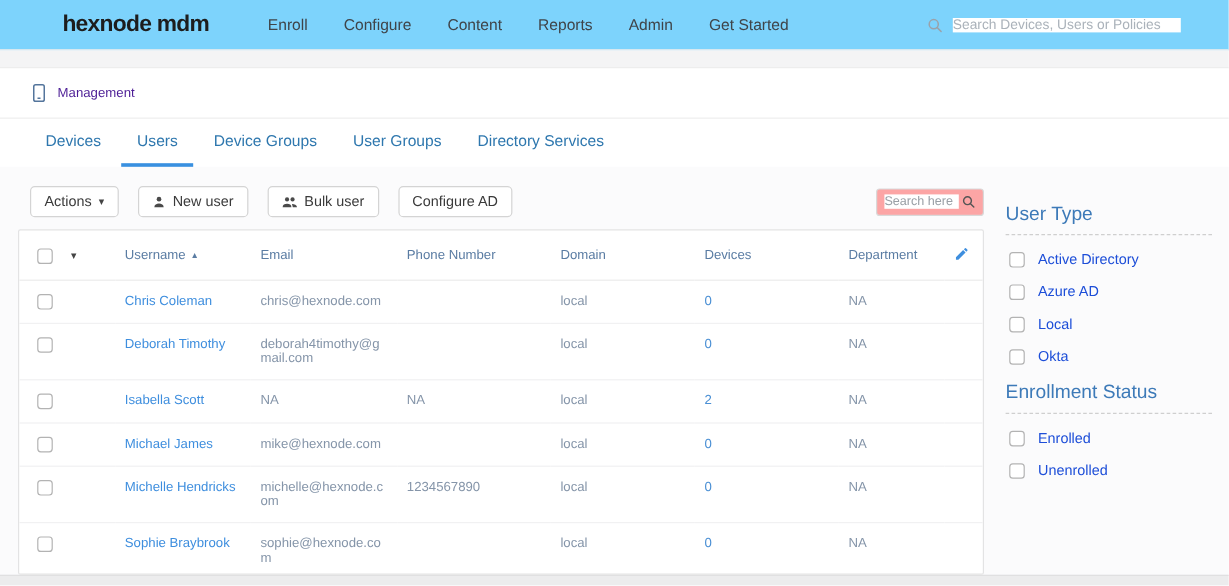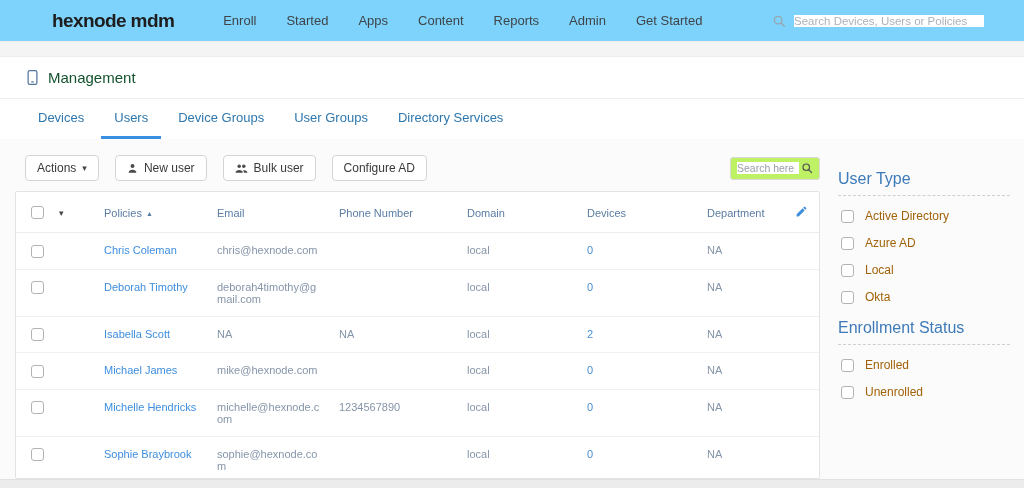--- a/index.html
+++ b/index.html
@@ -15,34 +15,34 @@
   .topbar-right { margin-left:auto; display:flex; align-items:center; gap:18px; }
   .global-search { display:flex; align-items:center; gap:8px; width:230px; }
   .global-search input { border:none; outline:none; font-size:11.5px; color:#555; width:190px; font-family:"Liberation Sans", sans-serif; }
   .global-search input::placeholder { color:#aab2ba; }
 
   
   .gap-strip { height:15px; background:#f4f4f5; border-bottom:1px solid #ececec; }
 
   
   .mgmt-band { height:42px; background:#fff; display:flex; align-items:center; padding-left:25px; border-bottom:1px solid #ececec; }
-  .mgmt-title { font-size:15px; color:#14532d; margin-left:8px; }
+  .mgmt-title { font-size:11px; color:#4c1d95; margin-left:8px; }
 
   
   .tabs-row { height:40px; background:#fff; display:flex; align-items:stretch; padding-left:25px; gap:4px; }
   .tab { display:flex; align-items:center; padding:0 13px; font-size:13px; color:#2e77ae; border-bottom:3px solid transparent; cursor:pointer; white-space:nowrap; }
   .tab.active { border-bottom-color:#3990e0; }
 
   
   .content { height:340px; background:#fbfbfc; display:flex; padding:16px 0 0 15px; }
   .main-col { width:805px; display:flex; flex-direction:column; }
   .toolbar { display:flex; align-items:center; gap:16px; margin-bottom:10px; padding-left:10px; }
   .btn { display:inline-flex; align-items:center; gap:6px; height:26px; padding:0 11px; background:#fff; border:1px solid #d4d4d4; border-radius:4px; font-size:12px; color:#3a3a3a; cursor:pointer; white-space:nowrap; }
   .btn .caret { font-size:9px; color:#444; }
-  .table-search { margin-left:auto; display:flex; align-items:center; width:90px; height:23px; border:1px solid #d9d9d9; border-radius:3px; background:#bef264; padding:0 6px; }
+  .table-search { margin-left:auto; display:flex; align-items:center; width:90px; height:23px; border:1px solid #d9d9d9; border-radius:3px; background:#fca5a5; padding:0 6px; }
   .table-search input { border:none; outline:none; width:62px; font-size:10.5px; color:#555; font-family:"Liberation Sans", sans-serif; }
   .table-search input::placeholder { color:#9aa0a6; }
 
   
   .table-card { background:#fff; border:1px solid #e3e3e4; border-radius:2px; flex:1; display:flex; flex-direction:column; overflow:hidden; }
   table { width:100%; border-collapse:collapse; table-layout:fixed; }
   th { font-weight:normal; font-size:11px; color:#5a7ca3; text-align:left; padding:13px 8px 12px; border-bottom:1px solid #ececec; white-space:nowrap; }
   td { font-size:11px; color:#8595a9; padding:11px 8px; border-bottom:1px solid #f1f1f2; vertical-align:top; }
   td.c-user { color:#3e8ede; cursor:pointer;margin-left:32px; }
   td.c-dev { color:#4a8fd4; }
@@ -51,36 +51,35 @@
   .sel-cell { padding-left:15px; white-space:nowrap; }
   .hdr-caret { font-size:9px; color:#444; margin-left:12px; cursor:pointer; }
   .sort-arrow { font-size:7px; color:#5a7ca3; margin-left:4px; vertical-align:1px; }
   .edit-cell { text-align:right; padding-right:12px; cursor:pointer; }
 
   
   .filter-col { width:188px; margin-left:18px; padding-right:14px; }
   .filter-title { font-size:15px; color:#2d4a68; padding-bottom:10px; border-bottom:1px solid #e9e9e9; }
   .filter-group-label { font-size:16px; color:#3d7ab8; margin-top:15px; padding-bottom:7px; border-bottom:1px dashed #cfcfcf; }
   .filter-option { display:flex; align-items:center; gap:11px; margin-top:13px; padding-left:3px; cursor:pointer; }
-  .filter-option span { font-size:12px; color:#a16207; }
+  .filter-option span { font-size:12px; color:#1d4ed8; }
 
   
   .bottom-strip { height:9px; background:#ececed; border-top:1px solid #e0e0e1; }
 
   svg { display:block; }
 </style>
 </head>
 <body>
 
 <div class="topbar">
   <div class="logo">hexnode mdm</div>
   <nav class="main-nav">
     <a class="nav-item">Enroll</a>
-    <a class="nav-item">Started</a>
-    <a class="nav-item">Apps</a>
+    <a class="nav-item">Configure</a>
     <a class="nav-item">Content</a>
     <a class="nav-item">Reports</a>
     <a class="nav-item">Admin</a>
     <a class="nav-item">Get Started</a>
   </nav>
   <div class="topbar-right">
     <div class="global-search">
       <span>
         <svg width="14" height="14" viewBox="0 0 24 24" fill="none" stroke="#9aa2aa" stroke-width="2.2" stroke-linecap="round">
             <circle cx="10.5" cy="10.5" r="6.5"></circle>
@@ -167,21 +166,21 @@
             <col style="width:120px">
             <col style="width:88px">
             <col style="width:32px">
         </colgroup>
         <thead>
           <tr>
             <th class="sel-cell">
               <input type="checkbox" class="chk" style="">
               <span class="hdr-caret">▾</span>
             </th>
-            <th><span>Policies</span><span class="sort-arrow">▲</span></th>
+            <th><span>Username</span><span class="sort-arrow">▲</span></th>
             <th>Email</th>
             <th>Phone Number</th>
             <th>Domain</th>
             <th>Devices</th>
             <th>Department</th>
             <th class="edit-cell">
               <span>
                 <svg width="13" height="13" viewBox="0 0 24 24" fill="#3e8ede" style="display:inline-block">
                     <path d="M3 17.25V21h3.75L17.8 9.94l-3.75-3.75L3 17.25zM20.7 7a1 1 0 0 0 0-1.4l-2.3-2.3a1 1 0 0 0-1.4 0l-1.8 1.8 3.75 3.75L20.7 7z"></path>
                   </svg>

